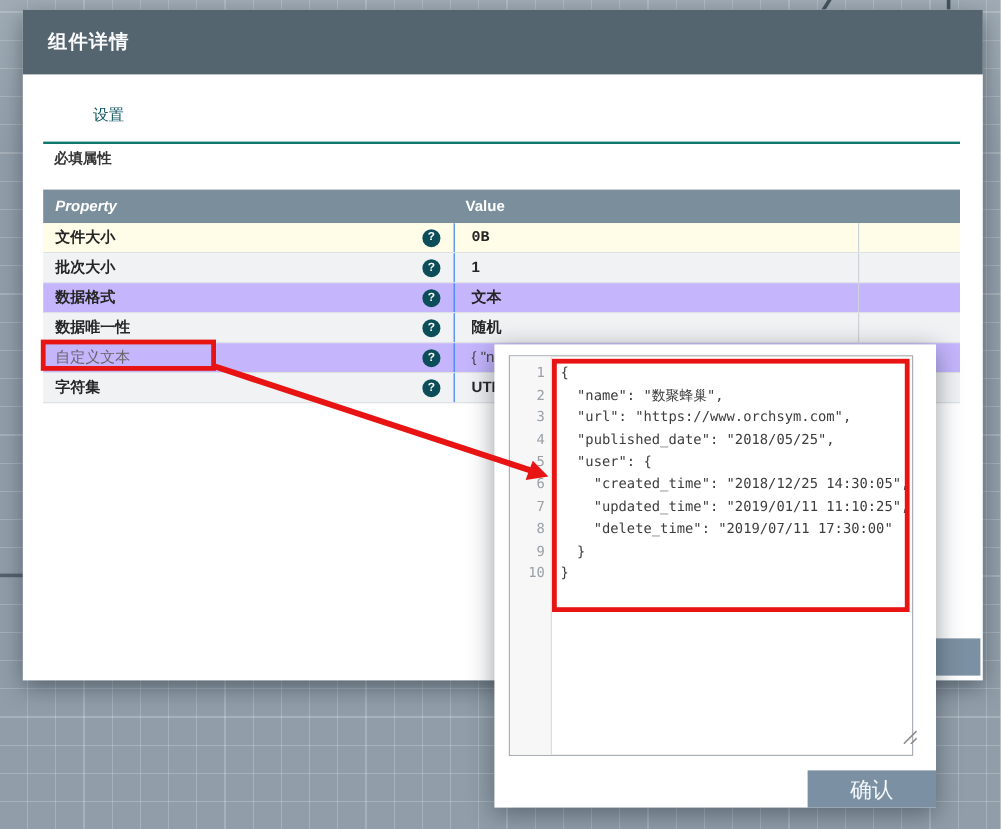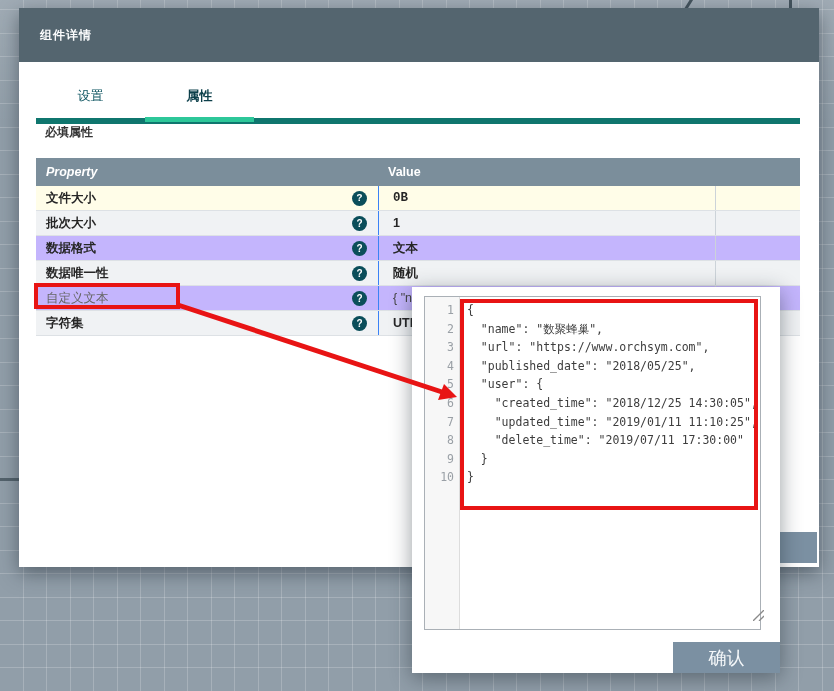--- a/index.html
+++ b/index.html
@@ -13,24 +13,24 @@
   .decor{position:absolute;background:#44535d;}
   .decor.diag{left:687px;top:-2px;width:3px;height:13px;transform:rotate(32deg);}
   .decor.vert{left:789px;top:0;width:3px;height:9px;}
   .decor.horiz{left:0;top:478px;width:19px;height:3px;background:#53626c;}
 
   
   .dialog{position:absolute;left:19px;top:8px;width:800px;height:559px;background:#fff;
     box-shadow:0 6px 18px rgba(30,40,50,.5);z-index:10;}
   .dialog-header{position:absolute;left:0;top:0;width:100%;height:54px;background:#54656f;
     display:flex;align-items:center;}
-  .dialog-title{color:#fbfcfd;font-size:12px;font-weight:bold;margin-left:21px;letter-spacing:1px;}
+  .dialog-title{color:#fbfcfd;font-size:16px;font-weight:bold;margin-left:21px;letter-spacing:1px;}
 
   .tabbar{position:absolute;left:17px;top:66px;width:764px;height:44px;
-    border-bottom:6px solid #0f766e;display:flex;align-items:flex-end;}
+    border-bottom:2px solid #0f766e;display:flex;align-items:flex-end;}
   .tab{position:relative;width:109px;height:100%;display:flex;align-items:center;justify-content:center;
     color:#0e5561;font-size:13px;cursor:pointer;}
   .tab.active{font-weight:bold;color:#0c3f4a;}
   .tab.active .tab-underline{position:absolute;left:0;bottom:-4px;width:100%;height:5px;background:#2dc799;}
 
   .section-label{position:absolute;left:26px;top:116px;font-size:12px;font-weight:bold;color:#353535;}
 
   .ptable{position:absolute;left:17px;top:150px;width:764px;font-size:12.5px;}
   .thead{display:flex;height:28px;background:#7b8e9b;color:#fff;font-weight:bold;align-items:center;}
   .th-prop{width:342px;padding-left:10px;box-sizing:border-box;font-style:italic;}
@@ -84,24 +84,20 @@
 
   <div class="dialog">
     <div class="dialog-header">
       <span class="dialog-title">组件详情</span>
     </div>
 
     <div class="tabbar">
       <div class="tab">
         <span>设置</span>
       </div>
-      <div class="tab active">
-        <span>属性</span>
-        <div class="tab-underline"></div>
-      </div>
     </div>
 
     <div class="section-label">必填属性</div>
 
     <div class="ptable">
       <div class="thead">
         <div class="th-prop">Property</div>
         <div class="th-val">Value</div>
       </div>
 

